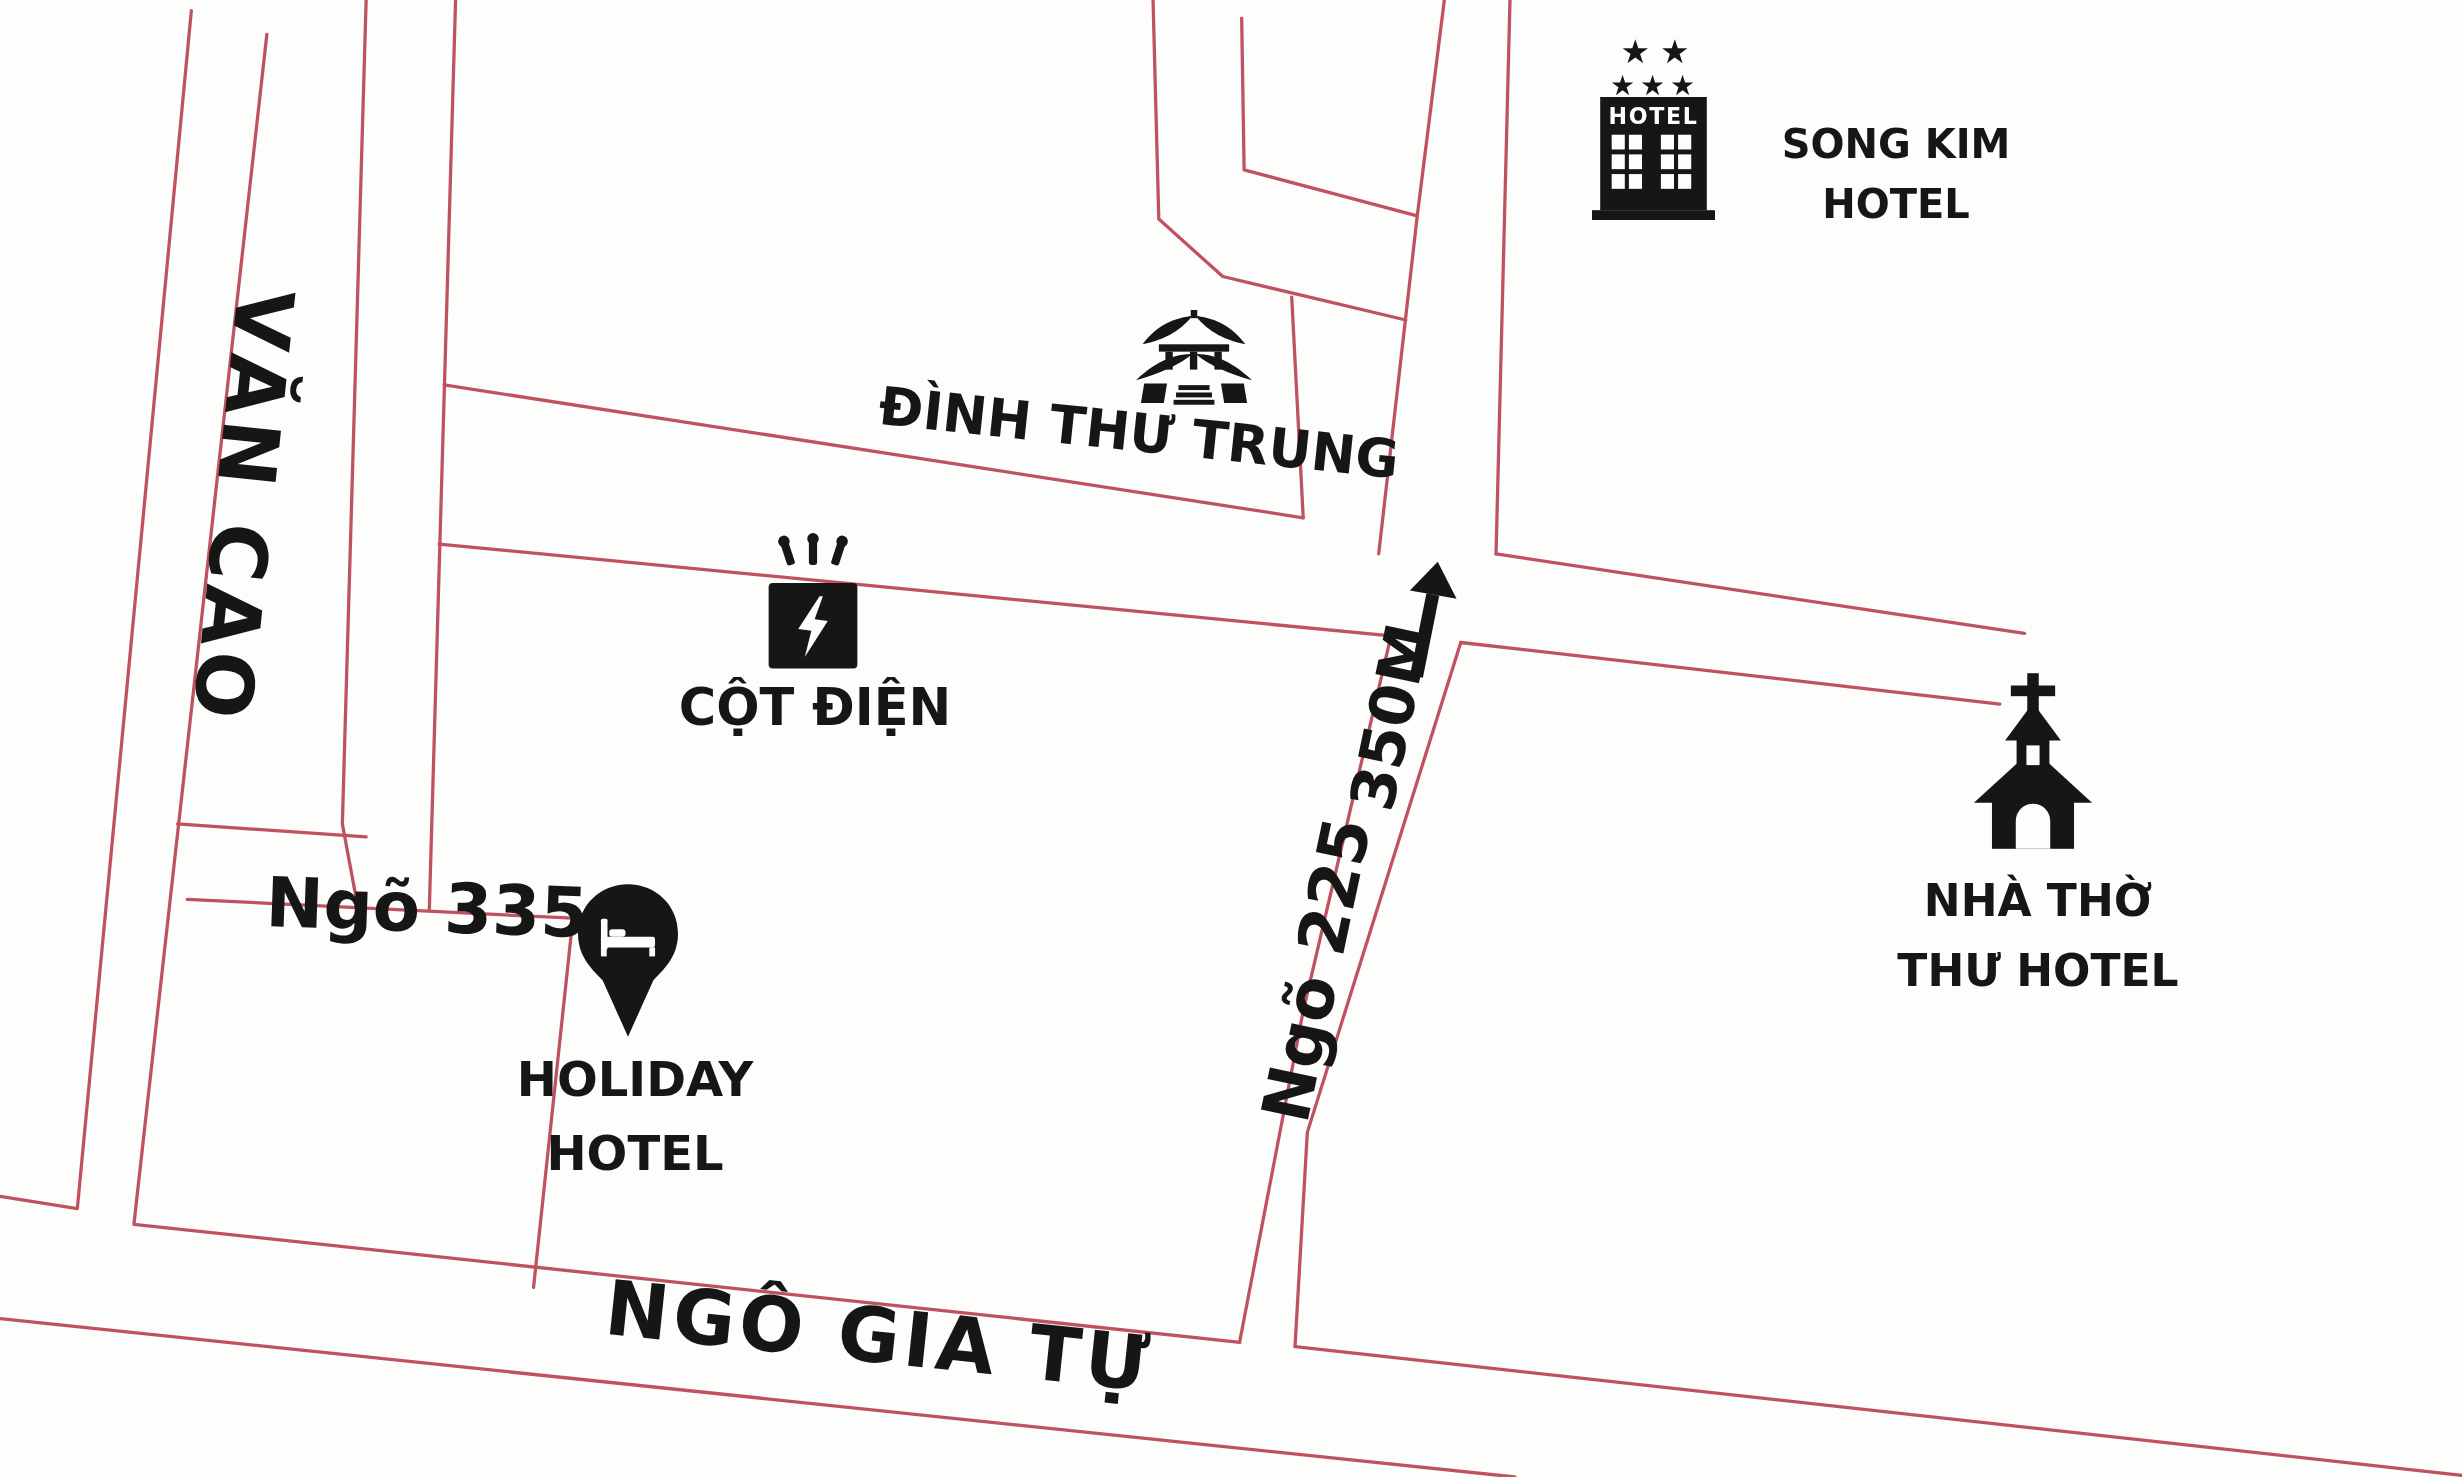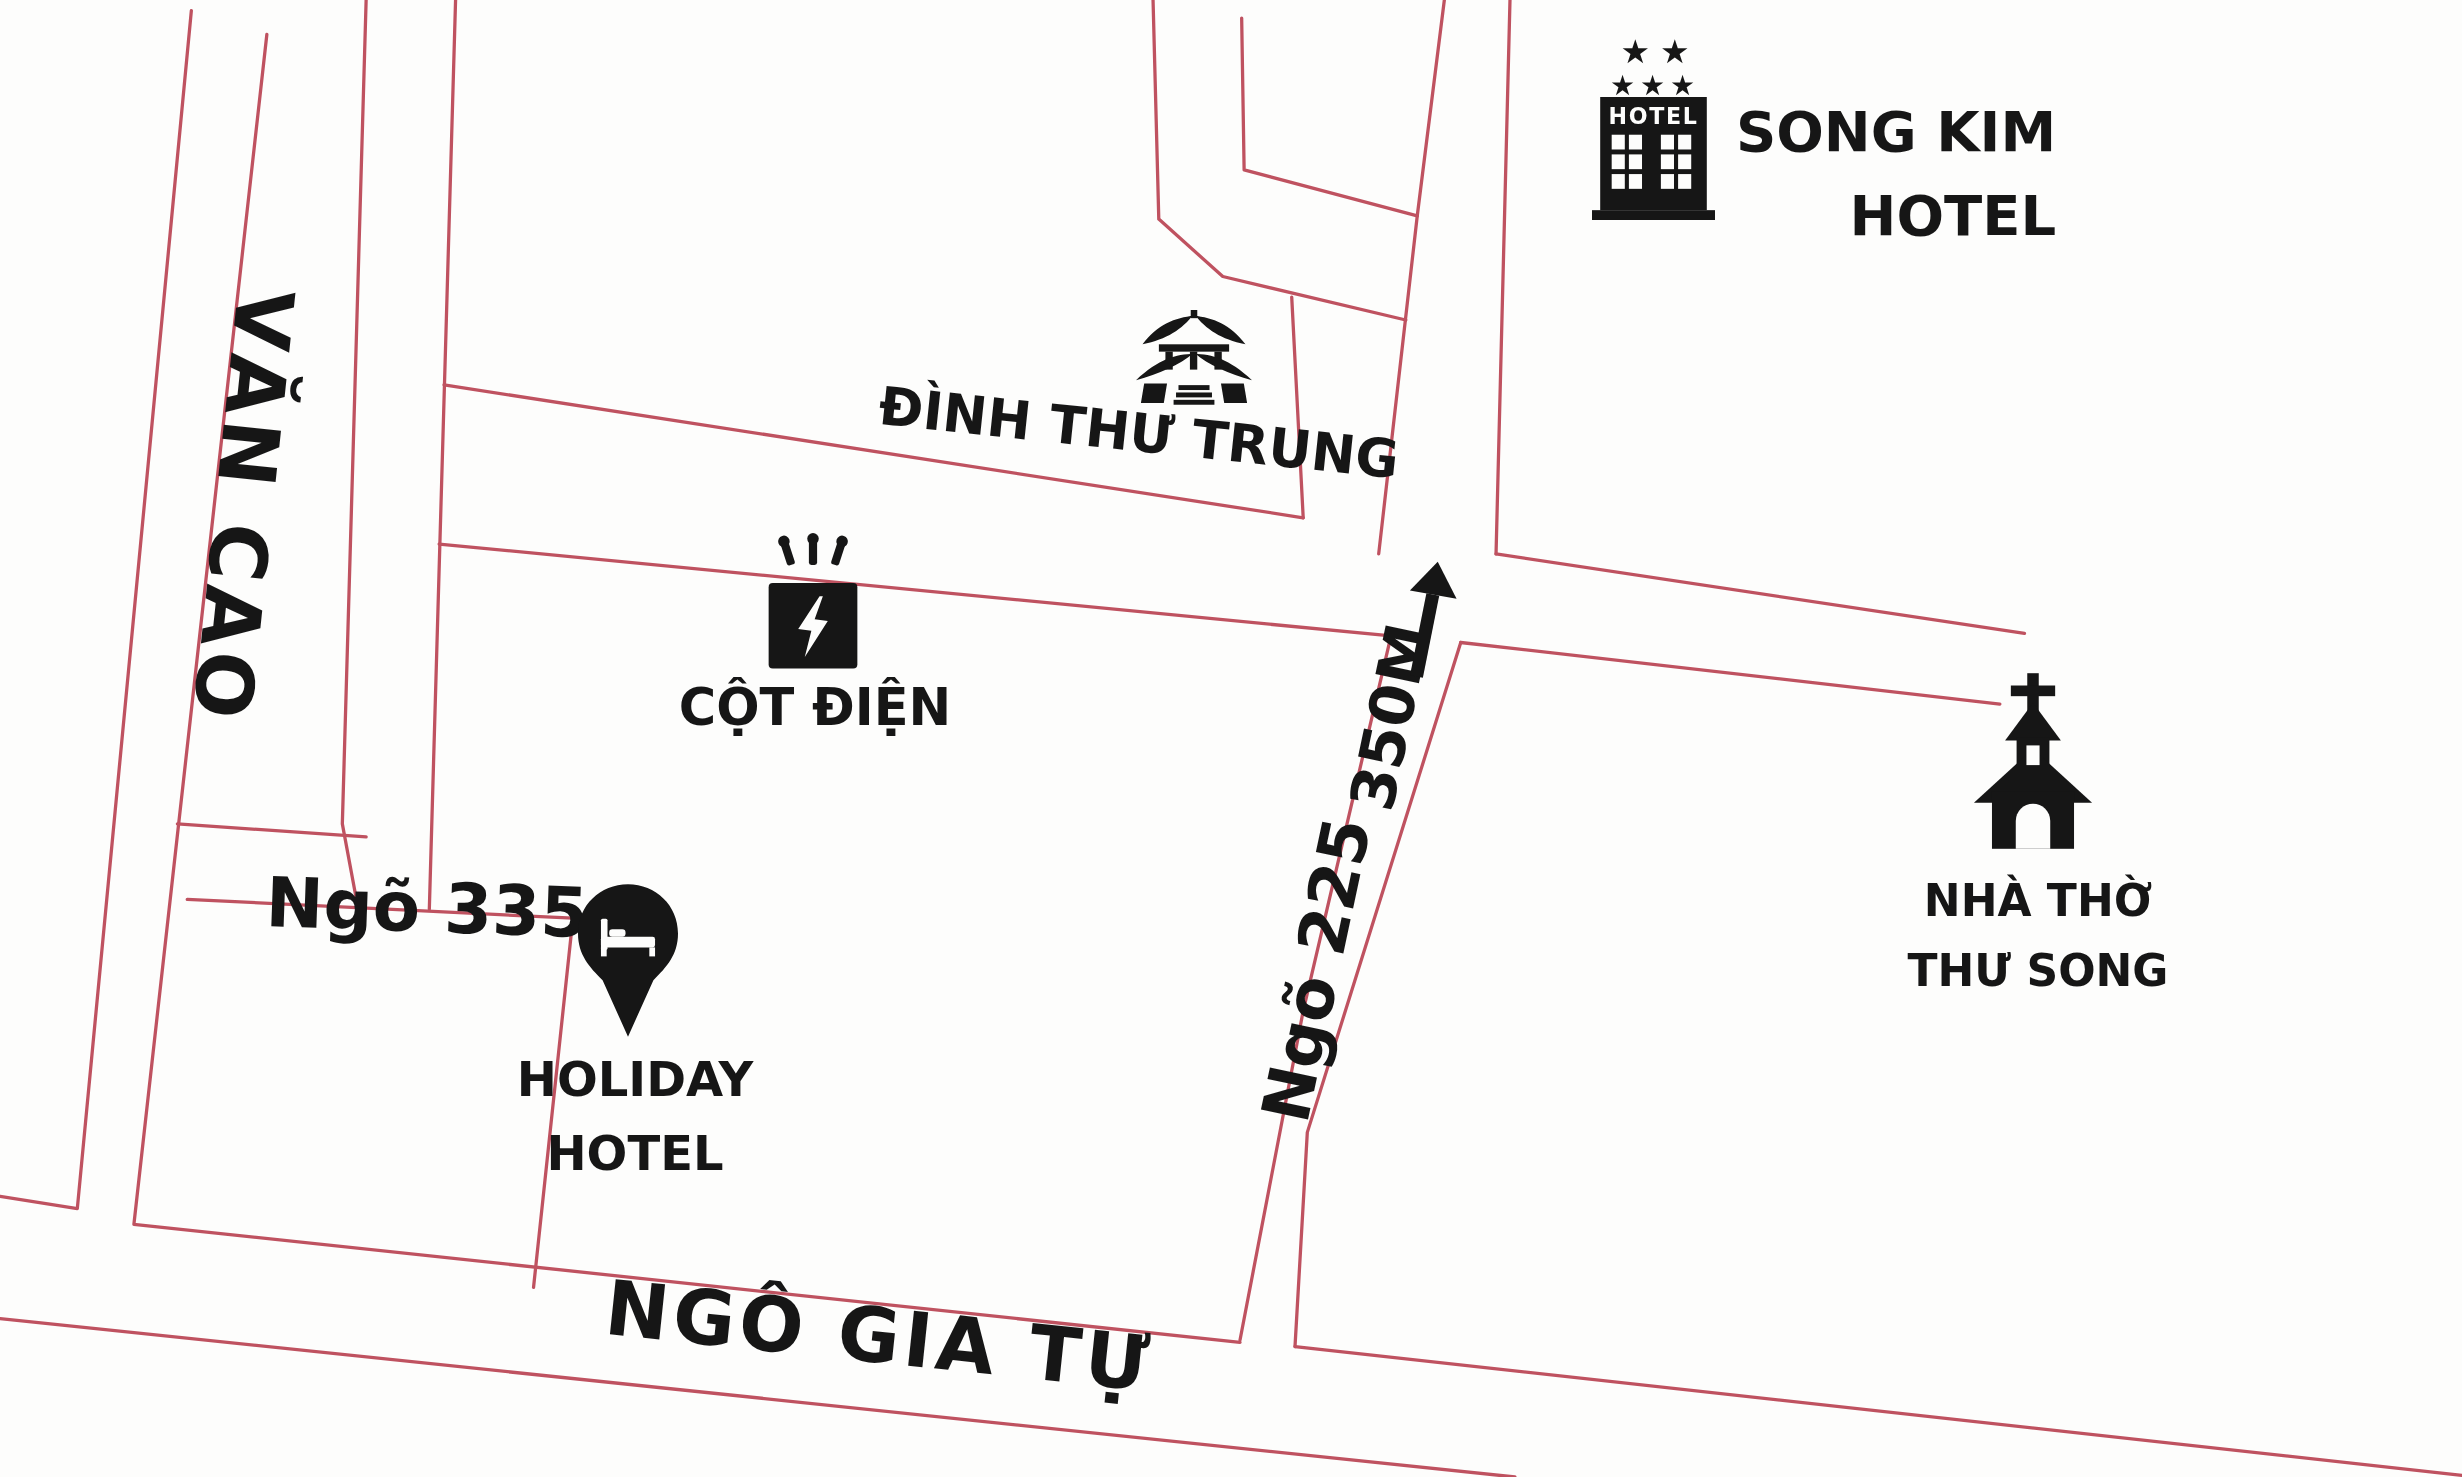--- a/index.html
+++ b/index.html
@@ -54,28 +54,28 @@
 
   <div class="lbl" style="left:1139px;top:433px;font-size:53px;transform:translate(-50%,-50%) rotate(6deg);">ĐÌNH THƯ TRUNG</div>
 
   <div class="lbl" style="left:815px;top:708px;font-size:51px;">CỘT ĐIỆN</div>
 
   <div class="lbl" style="left:635px;top:1116px;font-size:48px;line-height:1.55;">
     <div>HOLIDAY</div>
     <div>HOTEL</div>
   </div>
 
-  <div class="lbl" style="left:1896px;top:174px;font-size:56px;line-height:1.5;text-align:right;">
+  <div class="lbl" style="left:1896px;top:174px;font-size:40px;line-height:1.5;">
     <div>SONG KIM</div>
     <div>HOTEL</div>
   </div>
 
   <div class="lbl" style="left:2038px;top:936px;font-size:44px;line-height:1.6;">
     <div>NHÀ THỜ</div>
-    <div>THƯ SONG</div>
+    <div>THƯ HOTEL</div>
   </div>
 
   <div class="icon" style="left:767px;top:532px;width:92px;height:140px;">
     <svg viewBox="0 0 112 170" xmlns="http://www.w3.org/2000/svg">
       <g class="ink">
         <g transform="rotate(-18 28 34)">
             <rect x="23" y="10" width="10" height="30" rx="3"></rect>
             <circle cx="28" cy="10" r="7"></circle>
           </g>
         <rect x="51" y="8" width="10" height="32" rx="3"></rect>

